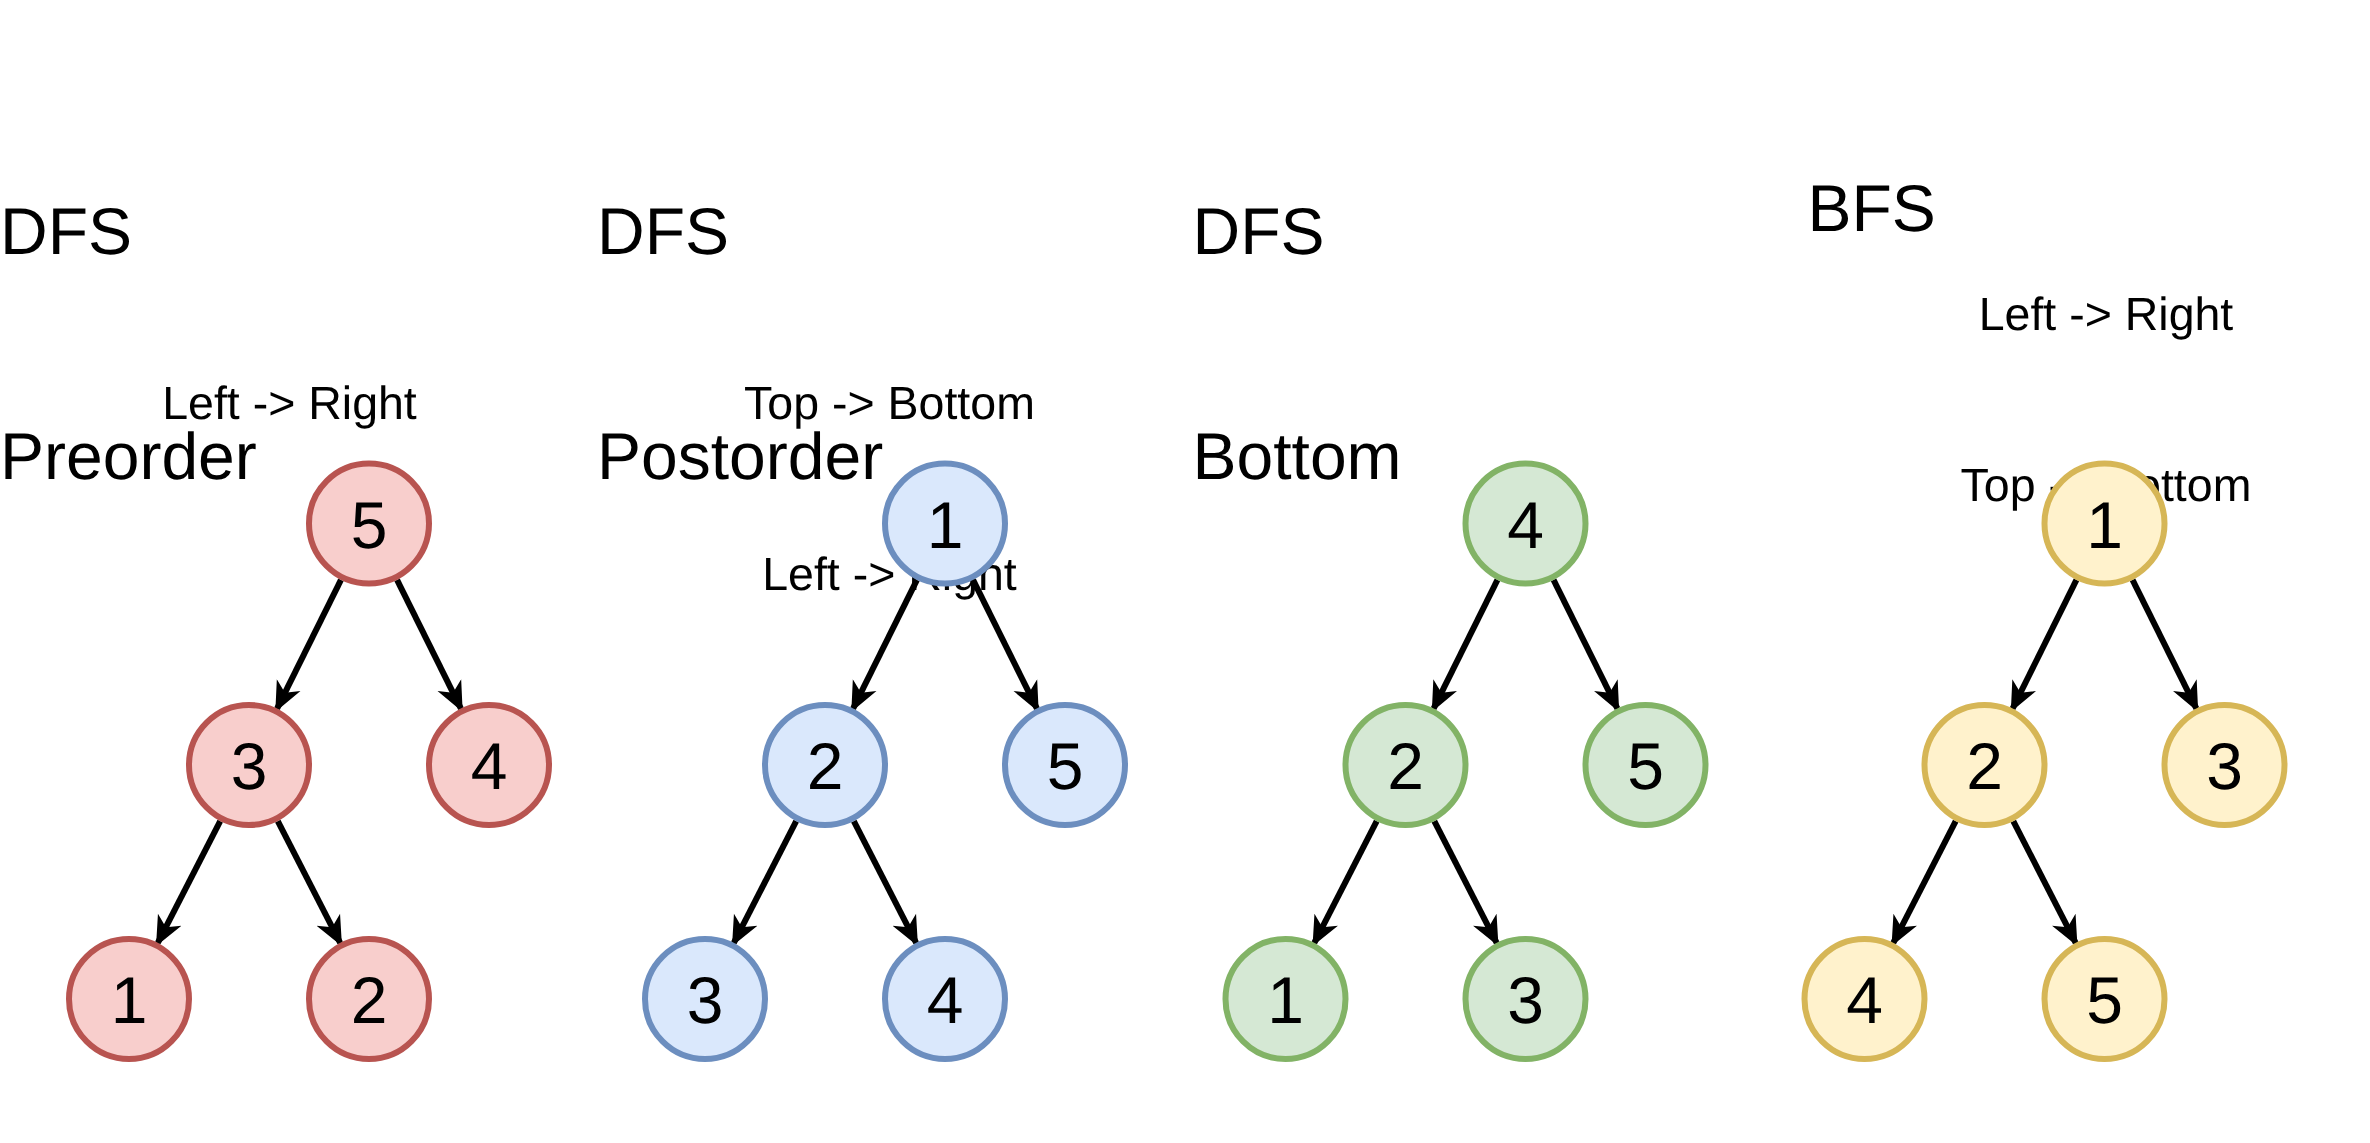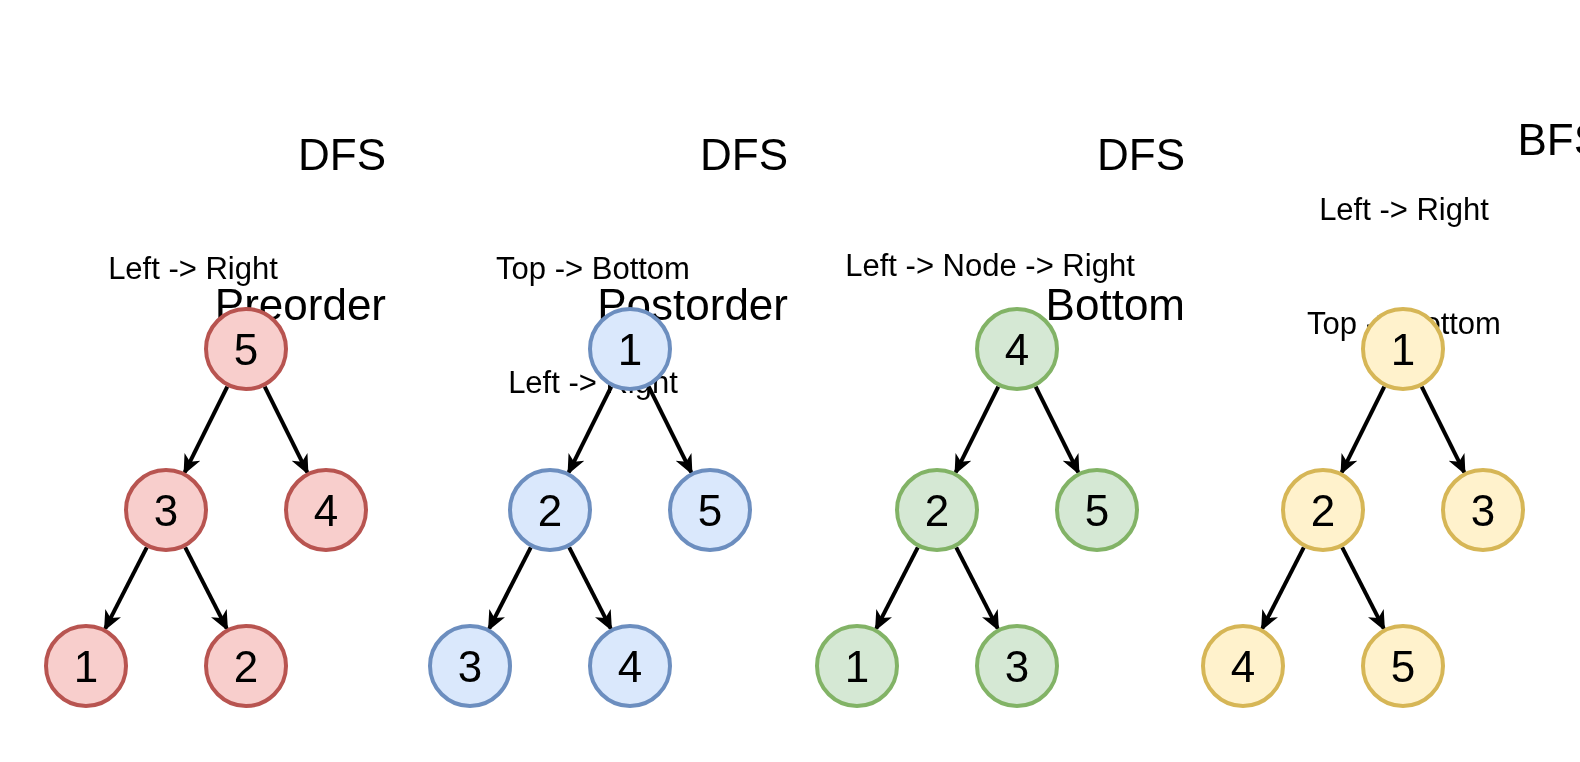--- a/index.html
+++ b/index.html
@@ -9,21 +9,21 @@
   }
   .canvas {
     position: relative;
     width: 1580px;
     height: 762px;
     background: #ffffff;
     overflow: hidden;
   }
   .col-title {
     position: absolute;
-    text-align: right;
+    text-align: left;
     font-size: 44px;
     line-height: 50px;
     color: #000000;
     white-space: pre;
   }
   .col-subtitle {
     position: absolute;
     text-align: center;
     font-size: 31px;
     line-height: 38px;
@@ -112,24 +112,20 @@
       <text x="310" y="246">5</text>
       <text x="70" y="402">3</text>
       <text x="230" y="402">4</text>
     </g>
   </svg>
 
   <div class="col-title" style="left:795px; top:30px; width:390px;">
     <div>DFS</div>
     <div>Bottom</div>
   </div>
-  <div class="col-subtitle" style="left:795px; top:171px; width:390px;">
-    <div>Left -&gt; Node -&gt; Right</div>
-    <div></div>
-  </div>
 
   <svg class="tree" style="left:787px" width="400" height="460" viewBox="0 0 400 460">
     <defs>
       <marker id="arrow-2" viewBox="0 0 10 10" refX="8.7" refY="5" markerWidth="5" markerHeight="5" orient="auto">
         <path d="M0,0.6 L10,5 L0,9.4 L2.8,5 Z" fill="#000000"></path>
       </marker>
     </defs>
     <g>
       <line x1="211.3" y1="106.6" x2="168.7" y2="192.4" stroke-width="4" marker-end="url(#arrow-2)" stroke="#000000"></line>
       <line x1="248.7" y1="106.6" x2="291.3" y2="192.4" stroke-width="4" marker-end="url(#arrow-2)" stroke="#000000"></line>

